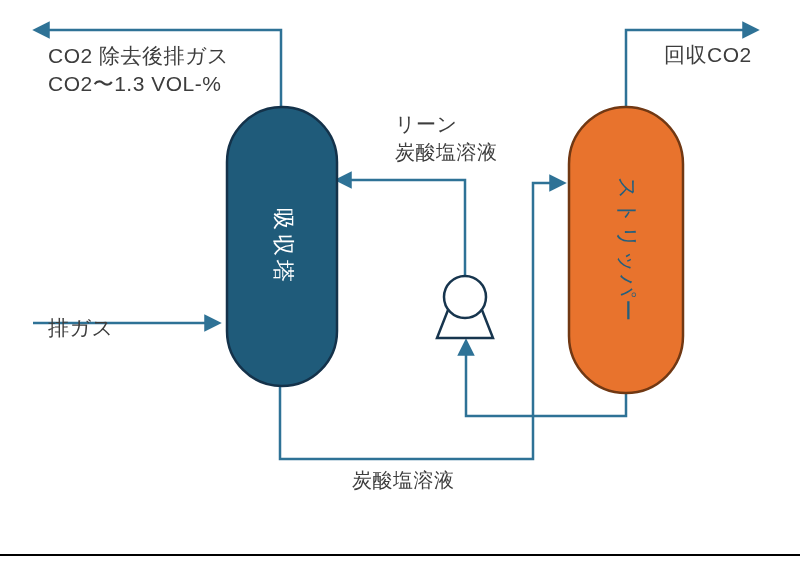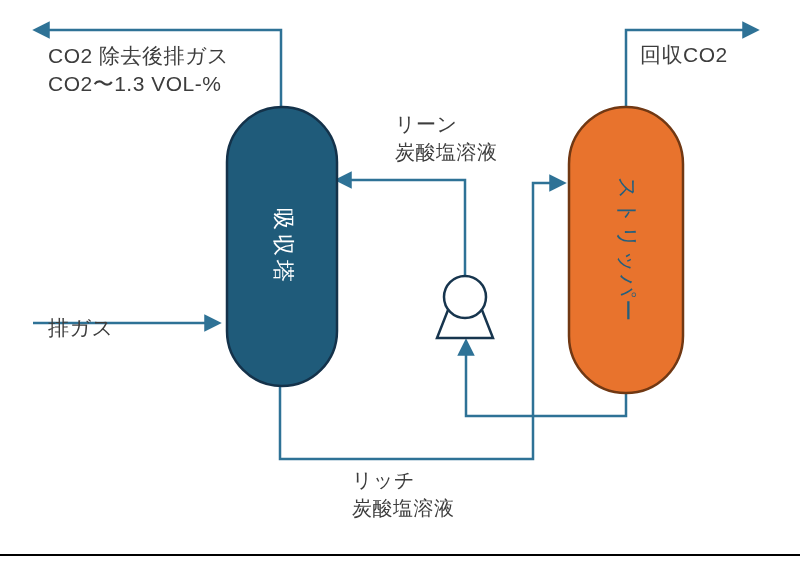--- a/index.html
+++ b/index.html
@@ -57,33 +57,32 @@
       <polygon class="pump-shape" points="448,310 482,310 493,338 437,338"></polygon>
       <circle class="pump-shape" cx="465" cy="297" r="21"></circle>
     </g>
   </svg>
 
   <div class="label" style="left:48px; top:42px;">
     <div>CO2 除去後排ガス</div>
     <div>CO2〜1.3 VOL-%</div>
   </div>
 
-  <div class="label" style="left:640px; top:41px;">回収CO2</div>
+  <div class="label" style="left:664px; top:41px;">回収CO2</div>
 
   <div class="label" style="left:48px; top:314px;">
     <div>排ガス</div>
   </div>
 
   <div class="label small" style="left:356px; top:110px;margin-left:39px;">
     <div>リーン</div>
     <div>炭酸塩溶液</div>
   </div>
 
   <div class="label small" style="left:352px; top:466px;">
-    <div>リッチ</div>
     <div>炭酸塩溶液</div>
   </div>
 
   <div class="vessel-label absorber" style="left:283px; top:247px;">吸収塔</div>
   <div class="vessel-label stripper" style="left:627px; top:250px;">ストリッパー</div>
 
   <div class="bottom-rule"></div>
 
 </div>
 

